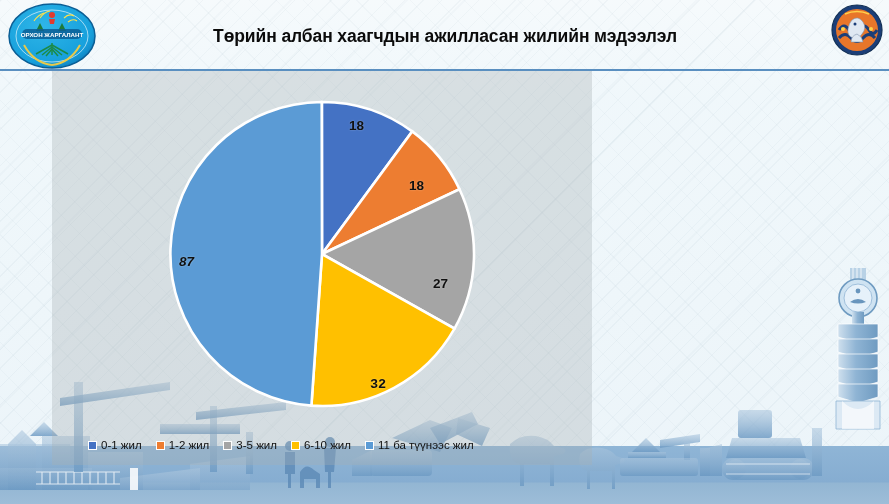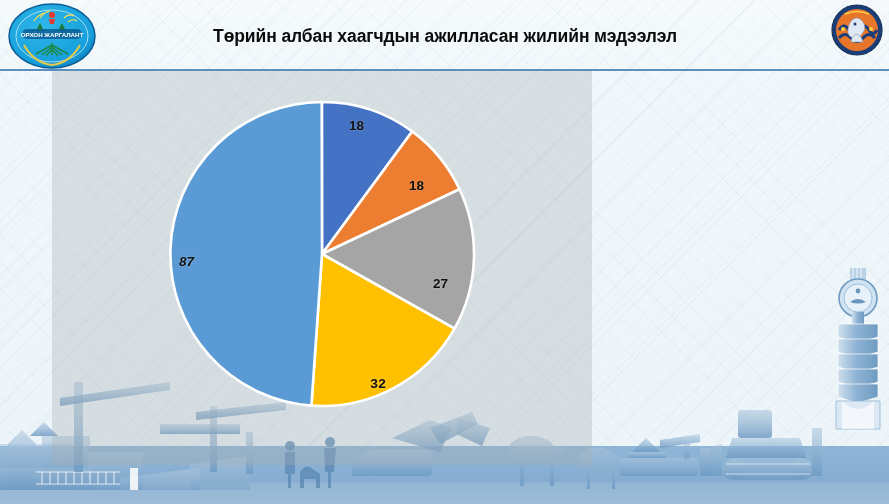--- a/index.html
+++ b/index.html
@@ -263,20 +263,42 @@
 
       <path fill="#5B9BD5" stroke="#ffffff" stroke-width="2.6" d="M154 154 L143.4 305.6 A152 152 0 0 1 153.7 2 Z"></path>
     </svg>
     <span class="slice-label" style="left:181px; top:18px;">18</span>
     <span class="slice-label" style="left:241px; top:78px;">18</span>
     <span class="slice-label" style="left:265px; top:152px;margin-top:24px;">27</span>
     <span class="slice-label" style="left:202px; top:277px;font-family:Liberation Mono, monospace;">32</span>
     <span class="slice-label" style="left:11px; top:154px;font-style:italic;">87</span>
   </div>
 
+  <div class="legend">
+    <span class="legend-item">
+      <i class="legend-swatch" style="background:#4472C4"></i>
+      <span class="legend-label">0-1 жил</span>
+    </span>
+    <span class="legend-item">
+      <i class="legend-swatch" style="background:#ED7D31"></i>
+      <span class="legend-label">1-2 жил</span>
+    </span>
+    <span class="legend-item">
+      <i class="legend-swatch" style="background:#A5A5A5"></i>
+      <span class="legend-label">3-5 жил</span>
+    </span>
+    <span class="legend-item">
+      <i class="legend-swatch" style="background:#FFC000"></i>
+      <span class="legend-label">6-10 жил</span>
+    </span>
+    <span class="legend-item">
+      <i class="legend-swatch" style="background:#5B9BD5"></i>
+      <span class="legend-label">11 ба түүнээс жил</span>
+    </span>
+  </div>
 
 
   <div class="header"></div>
   <div class="header-rule"></div>
   <h1 class="slide-title">Төрийн албан хаагчдын ажилласан жилийн мэдээлэл</h1>
 
   <svg class="logo-left" viewBox="0 0 92 66">
     <defs>
       <radialGradient id="lg" cx=".4" cy=".35" r=".75">
         <stop offset="0" stop-color="#2fb6e8"></stop>

